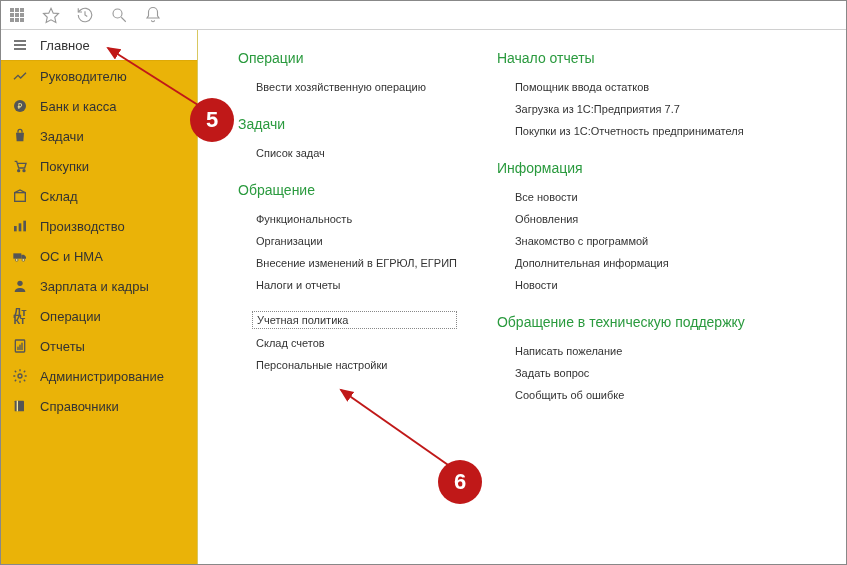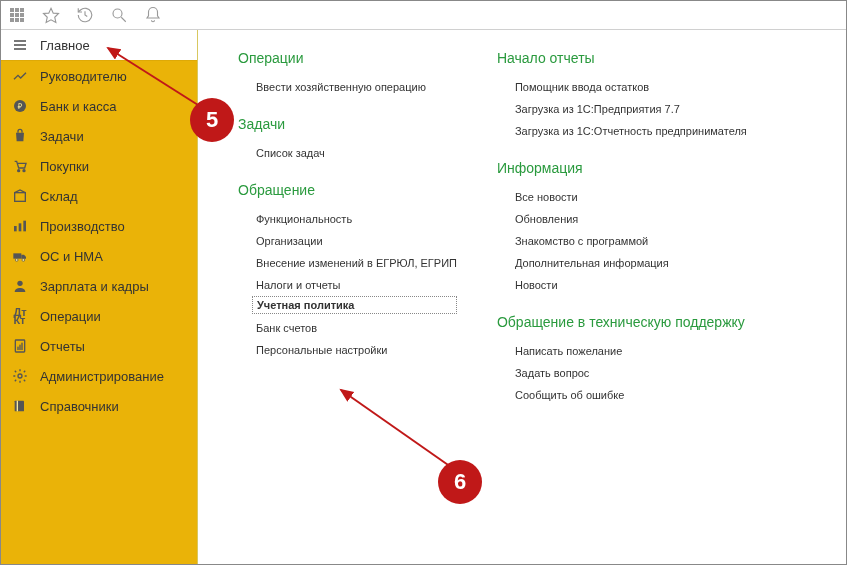--- a/index.html
+++ b/index.html
@@ -19,21 +19,21 @@
   .sidebar-item .sicon { width: 16px; height: 16px; display: flex; align-items: center; justify-content: center; color: #555; }
   .sidebar-item .sicon svg { width: 16px; height: 16px; }
   .sidebar-item .label { font-size: 13px; }
   .sidebar-sep { height: 1px; background: rgba(0,0,0,0.05); margin: 0; }
   
   .content { flex: 1; padding: 20px 0 20px 40px; display: flex; gap: 40px; }
   .col { display: flex; flex-direction: column; }
   .section-title { color: #2a9a3e; font-size: 14px; font-weight: normal; margin-top: 18px; margin-bottom: 10px; }
   .section-title.first { margin-top: 0; }
   .link-item { color: #333; font-size: 11px; padding: 5px 0 5px 18px; cursor: pointer; }
-  .link-item.highlighted { border: 1px dotted #888; display: inline-block; padding: 2px 4px; margin-left: 14px; margin-top: 0; margin-bottom: 3px; font-weight: bold; }
+  .link-item.highlighted { border: 1px dotted #888; display: inline-block; padding: 2px 4px; margin-left: 14px; margin-top: 15px; margin-bottom: 3px; }
   
   .callout { position: absolute; width: 44px; height: 44px; background: #c01818; border-radius: 50%; color: #fff; font-size: 22px; display: flex; align-items: center; justify-content: center; z-index: 10; font-weight: bold; }
   .arrow-line { position: absolute; z-index: 9; pointer-events: none; }
   
   .border-frame { position: absolute; top: 0; left: 0; right: 0; bottom: 0; border: 1px solid #888; pointer-events: none; }
 </style>
 </head>
 <body>
 
 <div class="toolbar">
@@ -208,29 +208,29 @@
 
       <div class="section-title">Задачи</div>
       <div class="link-item">Список задач</div>
 
       <div class="section-title">Обращение</div>
       <div class="link-item">Функциональность</div>
       <div class="link-item">Организации</div>
       <div class="link-item">Внесение изменений в ЕГРЮЛ, ЕГРИП</div>
       <div class="link-item">Налоги и отчеты</div>
       <div class="link-item highlighted">Учетная политика</div>
-      <div class="link-item">Банк счетов</div>
+      <div class="link-item">Склад счетов</div>
       <div class="link-item">Персональные настройки</div>
     </div>
 
     <div class="col">
       <div class="section-title first">Начало отчеты</div>
       <div class="link-item">Помощник ввода остатков</div>
       <div class="link-item">Загрузка из 1С:Предприятия 7.7</div>
-      <div class="link-item">Загрузка из 1С:Отчетность предпринимателя</div>
+      <div class="link-item">Покупки из 1С:Отчетность предпринимателя</div>
 
       <div class="section-title">Информация</div>
       <div class="link-item">Все новости</div>
       <div class="link-item">Обновления</div>
       <div class="link-item">Знакомство с программой</div>
       <div class="link-item">Дополнительная информация</div>
       <div class="link-item">Новости</div>
 
       <div class="section-title">Обращение в техническую поддержку</div>
       <div class="link-item">Написать пожелание</div>

